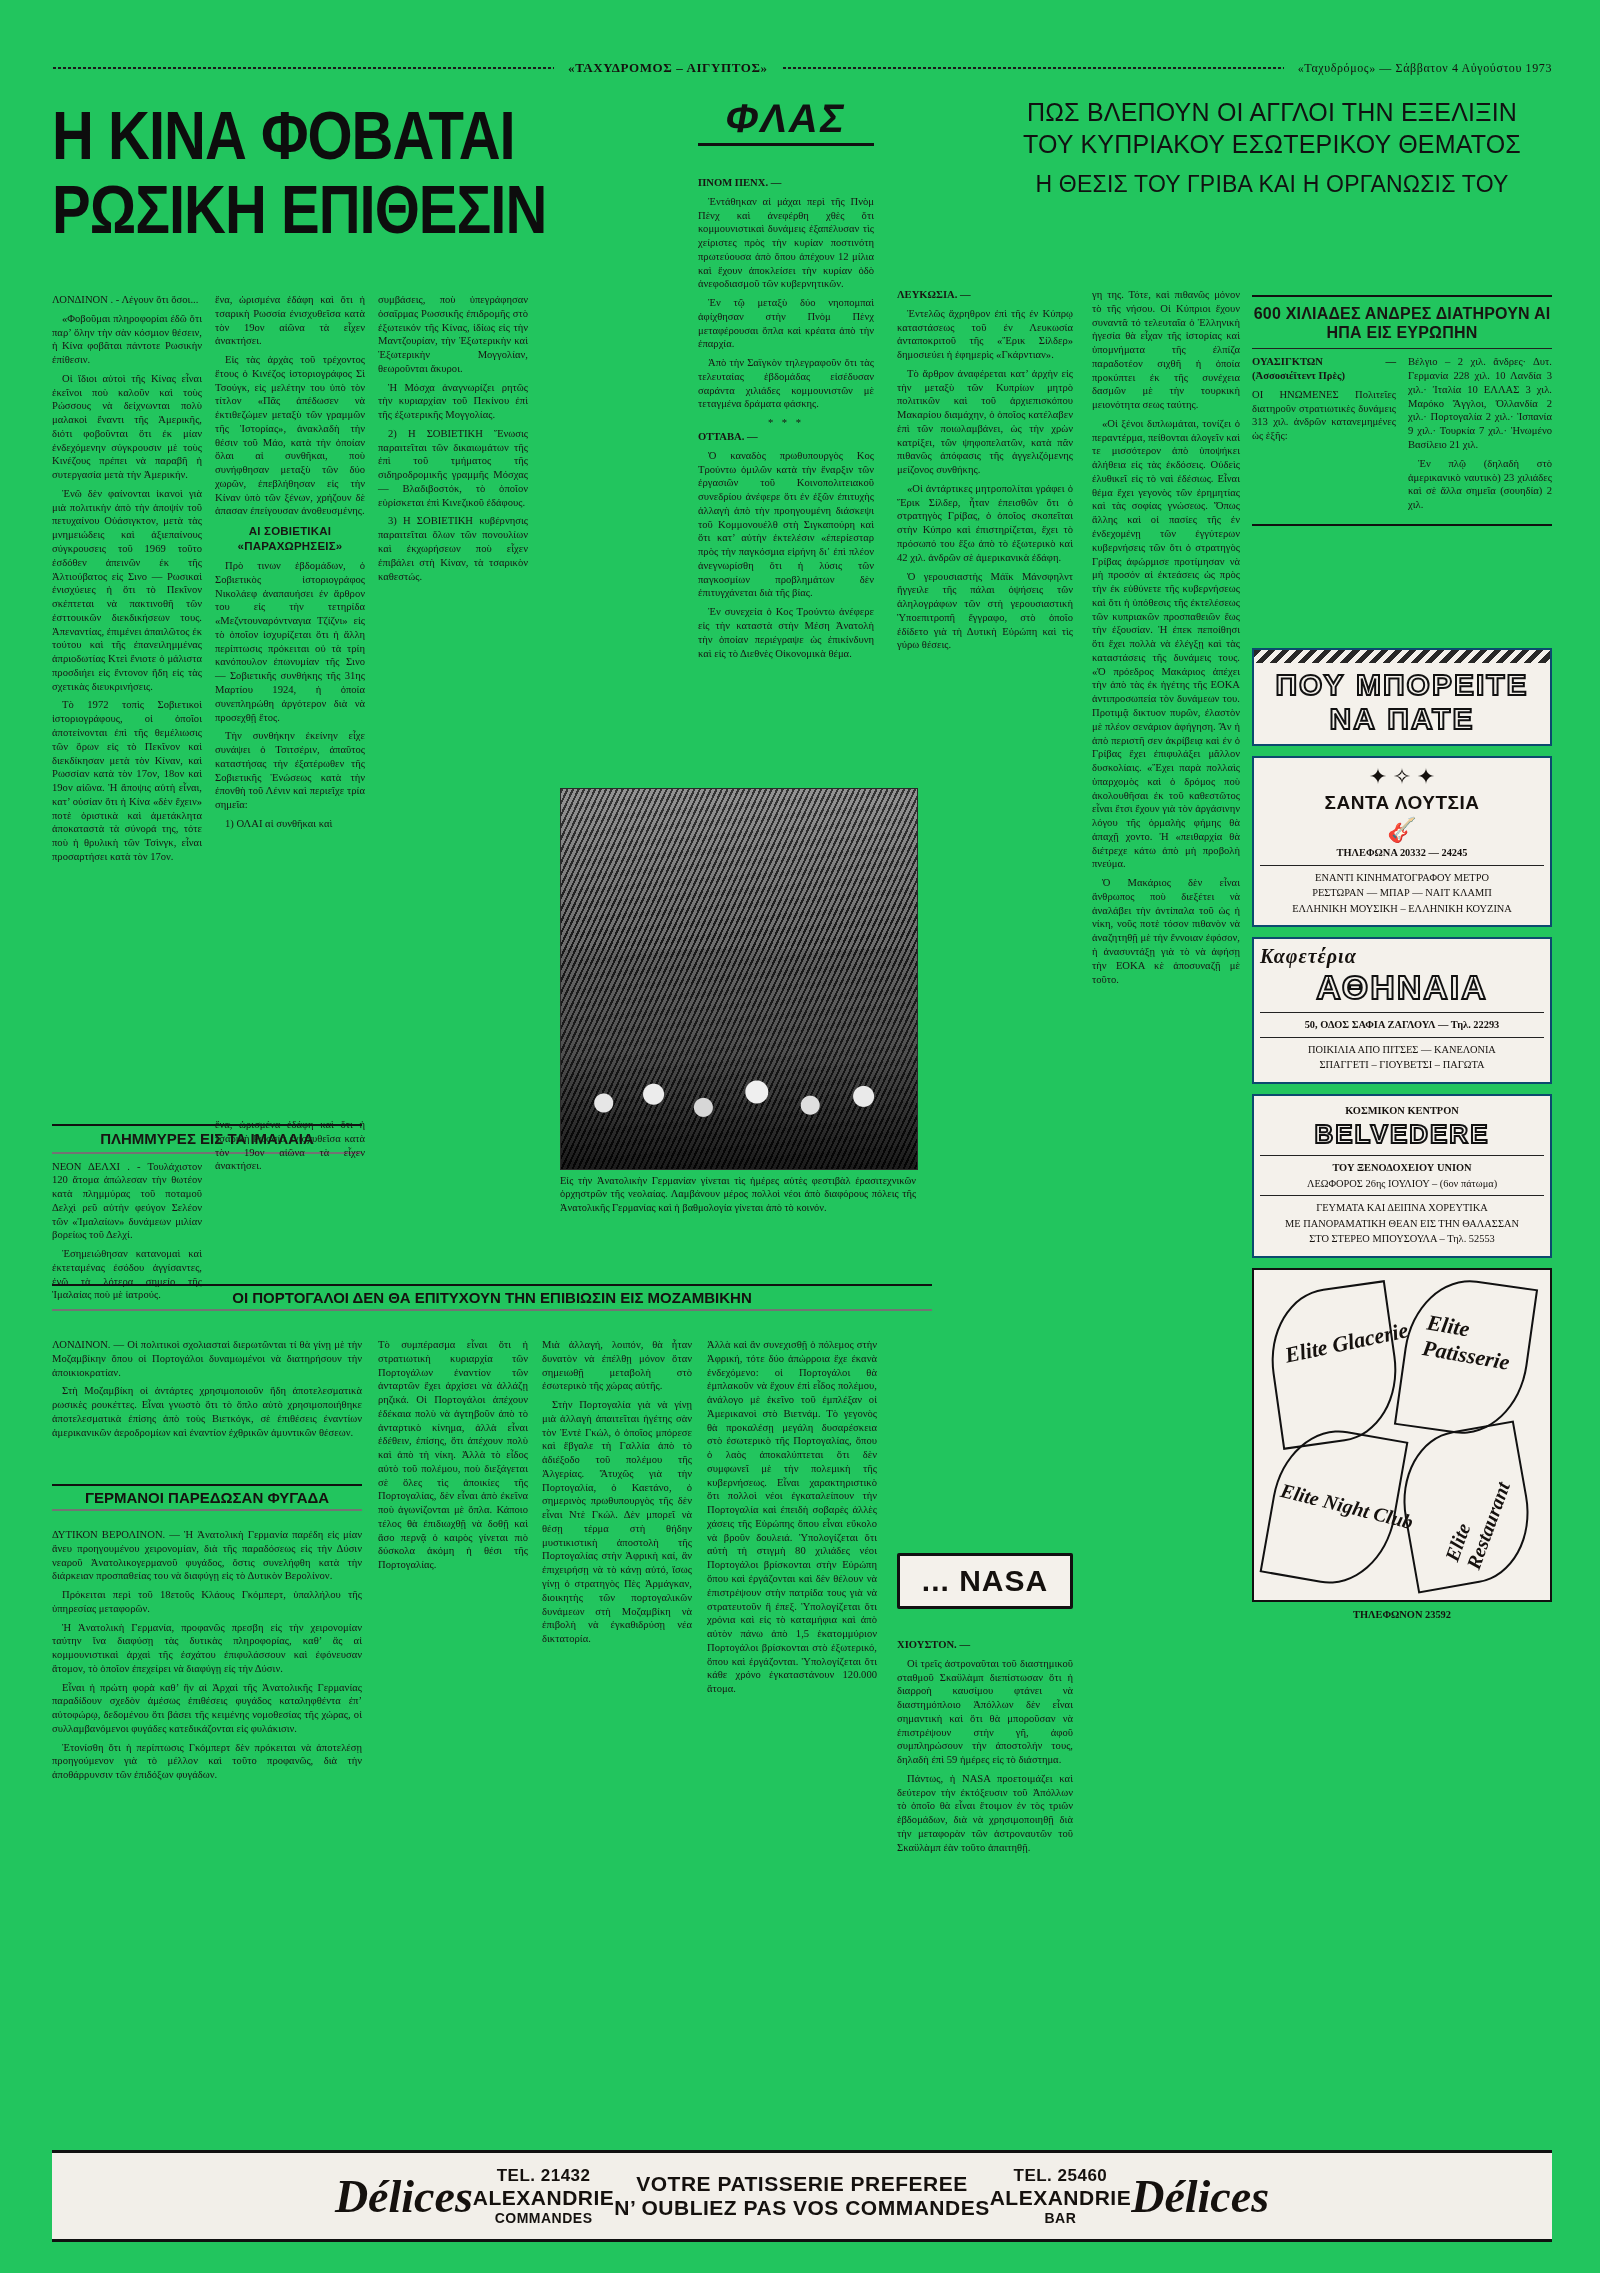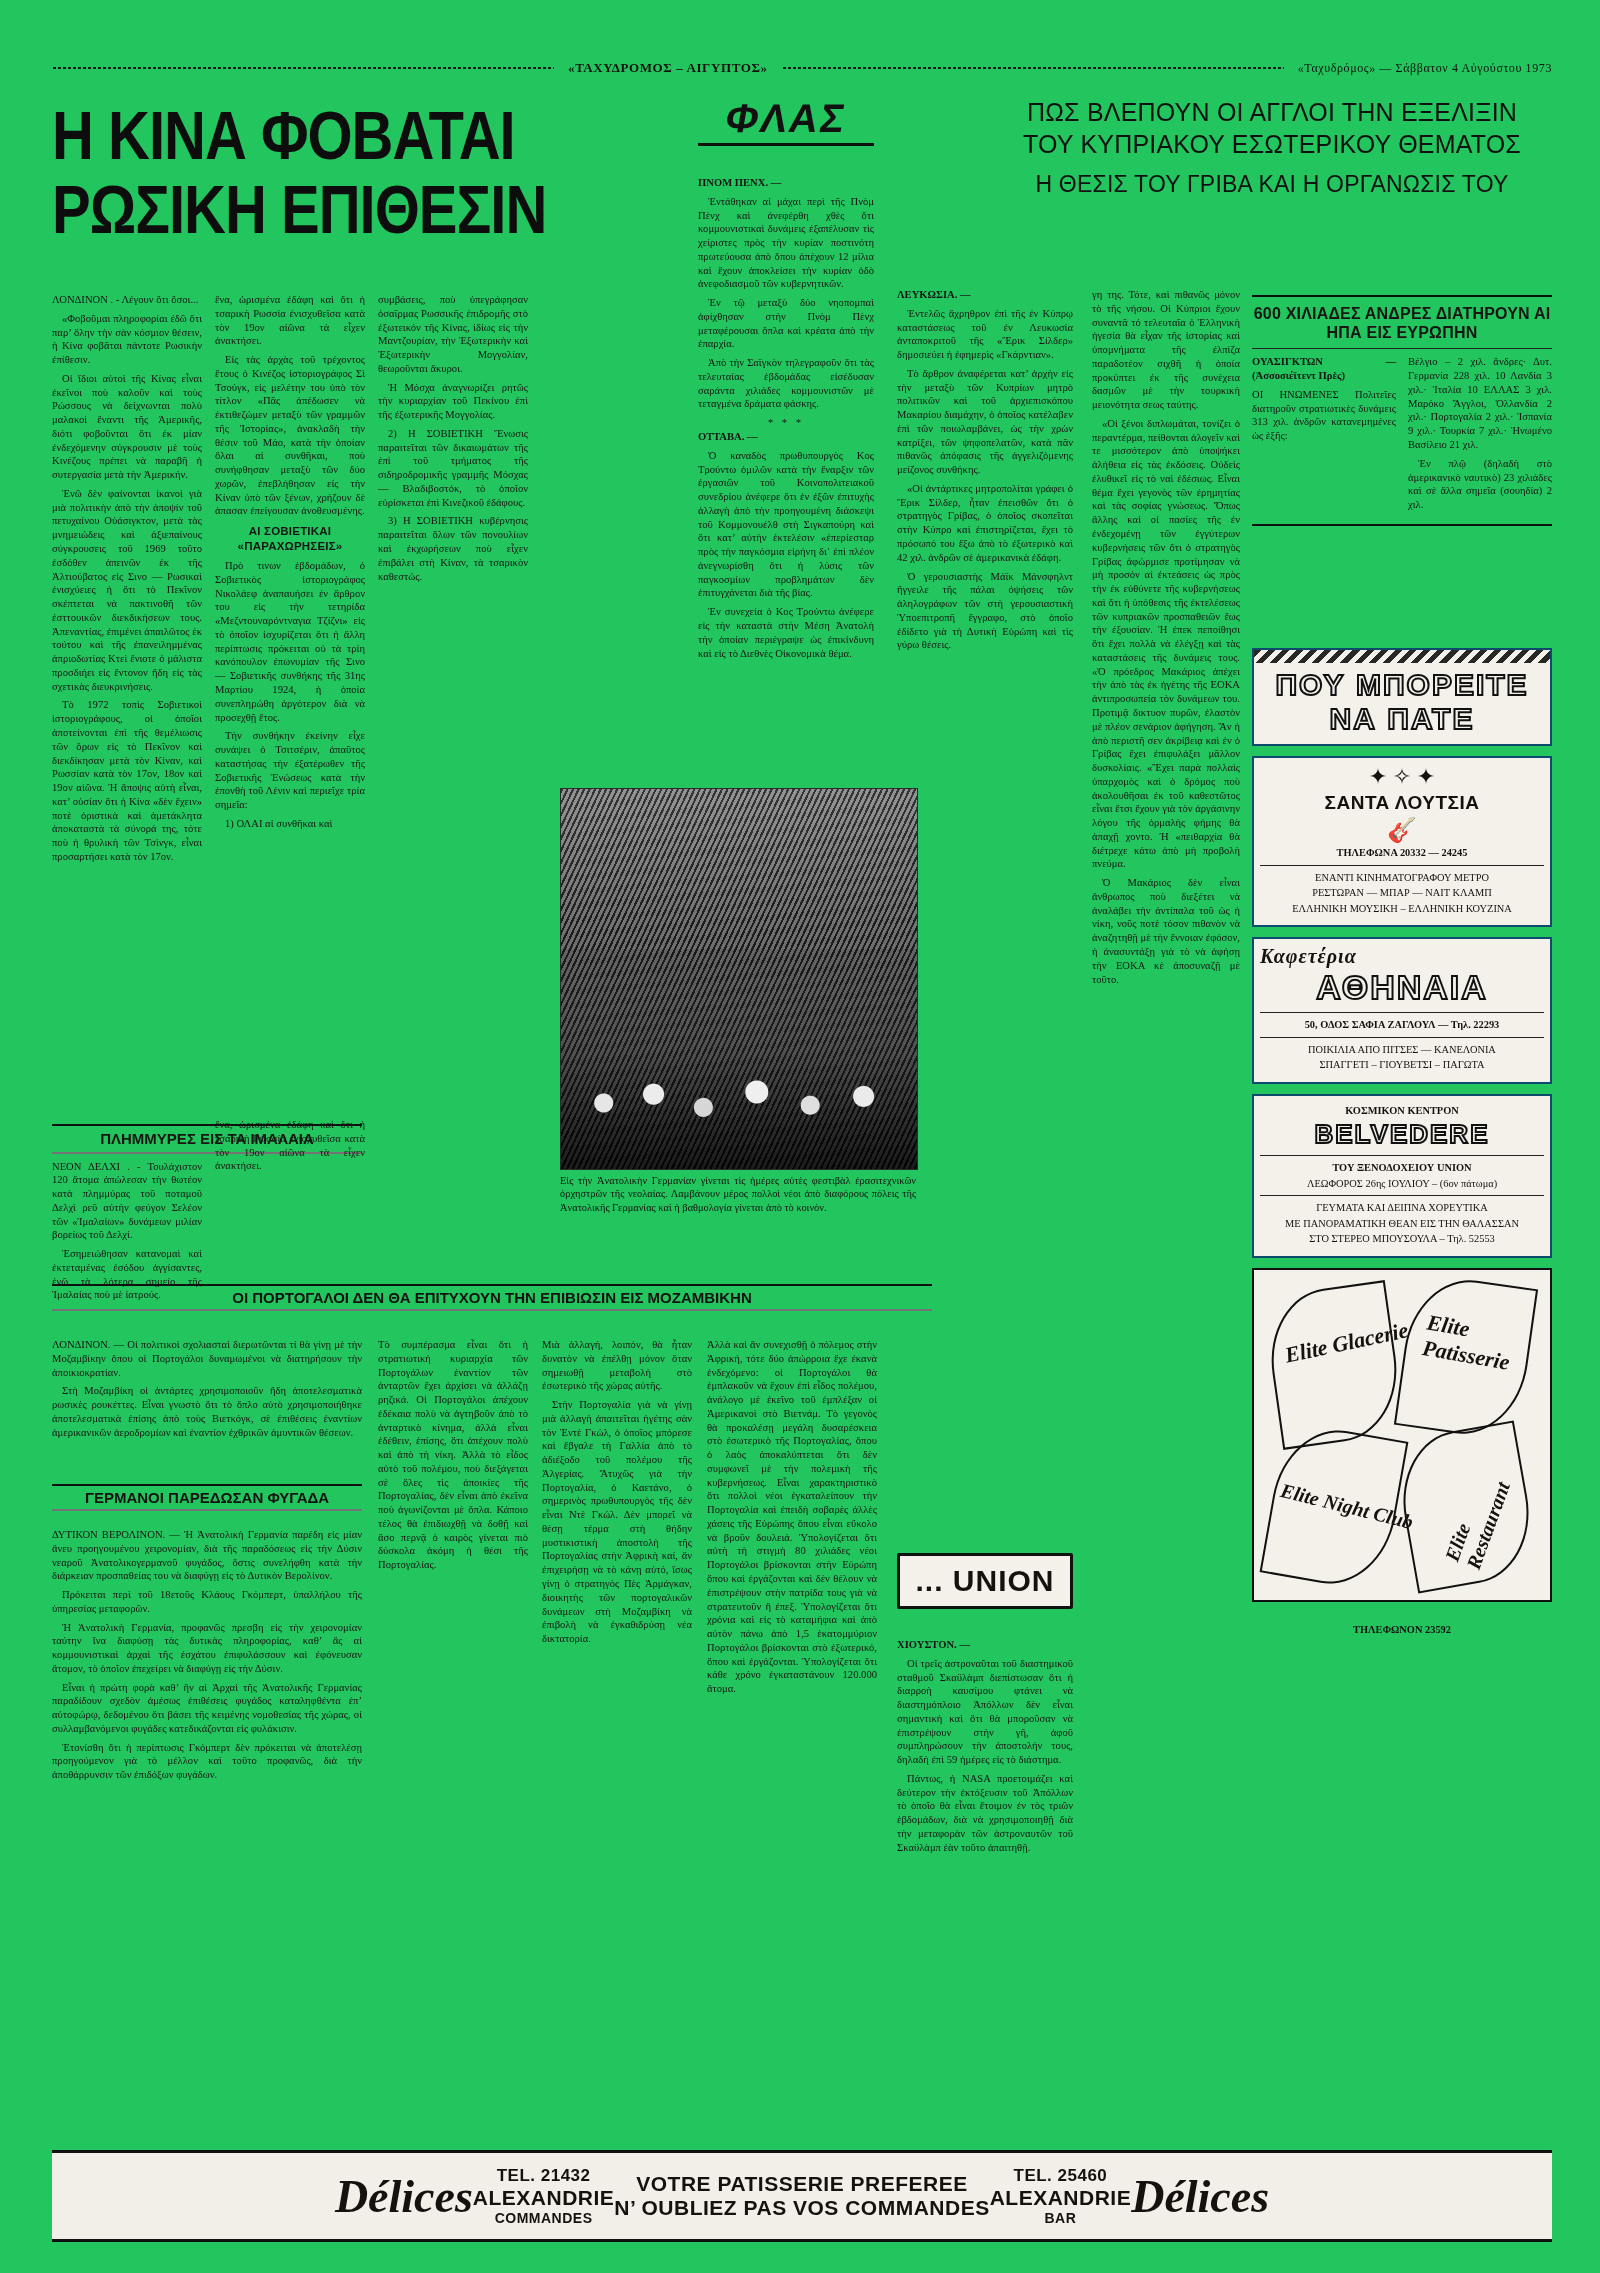--- a/index.html
+++ b/index.html
@@ -295,21 +295,21 @@
     </div>
     <div class="col" style="left:490px;top:1250px;width:150px;">
       <p class="noind">Μιὰ ἀλλαγή, λοιπόν, θὰ ἦταν δυνατὸν νὰ ἐπέλθῃ μόνον ὅταν σημειωθῇ μεταβολὴ στὸ ἐσωτερικὸ τῆς χώρας αὐτῆς.</p>
       <p>Στὴν Πορτογαλία γιὰ νὰ γίνῃ μιὰ ἀλλαγὴ ἀπαιτεῖται ἡγέτης σὰν τὸν Ἐντὲ Γκώλ, ὁ ὁποῖος μπόρεσε καὶ ἔβγαλε τὴ Γαλλία ἀπὸ τὸ ἀδιέξοδο τοῦ πολέμου τῆς Ἀλγερίας. Ἄτυχῶς γιὰ τὴν Πορτογαλία, ὁ Καετάνο, ὁ σημερινὸς πρωθυπουργὸς τῆς δὲν εἶναι Ντὲ Γκώλ. Δὲν μπορεῖ νὰ θέσῃ τέρμα στὴ θήδην μυστικιστικὴ ἀποστολὴ τῆς Πορτογαλίας στὴν Ἀφρικὴ καί, ἂν ἐπιχειρήσῃ νὰ τὸ κάνῃ αὐτό, ἴσως γίνῃ ὁ στρατηγὸς Πὲς Ἀρμάγκαν, διοικητὴς τῶν πορτογαλικῶν δυνάμεων στὴ Μοζαμβίκη νὰ ἐπιβολὴ νὰ ἐγκαθιδρύσῃ νέα δικτατορία.</p>
     </div>
     <div class="col" style="left:655px;top:1250px;width:170px;">
       <p class="noind">Ἀλλὰ καὶ ἂν συνεχισθῇ ὁ πόλεμος στὴν Ἀφρική, τότε δύο ἀπώρροια ἔχε ἐκανὰ ἐνδεχόμενο: οἱ Πορτογάλοι θὰ ἐμπλακοῦν νὰ ἔχουν ἐπὶ εἶδος πολέμου, ἀνάλογο μὲ ἐκεῖνο τοῦ ἐμπλέξαν οἱ Ἀμερικανοὶ στὸ Βιετνάμ. Τὸ γεγονὸς θὰ προκαλέσῃ μεγάλη δυσαρέσκεια στὸ ἐσωτερικὸ τῆς Πορτογαλίας, ὅπου ὁ λαὸς ἀποκαλύπτεται ὅτι δὲν συμφωνεῖ μὲ τὴν πολεμικὴ τῆς κυβερνήσεως. Εἶναι χαρακτηριστικὸ ὅτι πολλοὶ νέοι ἐγκαταλείπουν τὴν Πορτογαλία καὶ ἐπειδὴ σοβαρὲς ἀλλὲς χάσεις τῆς Εὐρώπης ὅπου εἶναι εὔκολο νὰ βροῦν δουλειά. Ὑπολογίζεται ὅτι αὐτὴ τὴ στιγμὴ 80 χιλιάδες νέοι Πορτογάλοι βρίσκονται στὴν Εὐρώπη ὅπου καὶ ἐργάζονται καὶ δὲν θέλουν νὰ ἐπιστρέψουν στὴν πατρίδα τους γιὰ νὰ στρατευτοῦν ἢ ἐπεξ. Ὑπολογίζεται ὅτι χρόνια καὶ εἰς τὸ καταμήφια καὶ ἀπὸ αὐτὸν πάνω ἀπὸ 1,5 ἑκατομμύριον Πορτογάλοι βρίσκονται στὸ ἐξωτερικό, ὅπου καὶ ἐργάζονται. Ὑπολογίζεται ὅτι κάθε χρόνο ἐγκαταστάνουν 120.000 ἄτομα.</p>
     </div>
 
     <div style="position:absolute;left:845px;top:1465px;width:176px;">
-      <div class="telex">... UNION</div>
+      <div class="telex">... NASA</div>
     </div>
     <div class="col" style="left:845px;top:1550px;width:176px;">
       <p class="noind" style="font-weight:bold;">ΧΙΟΥΣΤΟΝ. —</p>
       <p>Οἱ τρεῖς ἀστροναῦται τοῦ διαστημικοῦ σταθμοῦ Σκαϋλὰμπ διεπίστωσαν ὅτι ἡ διαρροὴ καυσίμου φτάνει νὰ διαστημόπλοιο Ἀπόλλων δὲν εἶναι σημαντικὴ καὶ ὅτι θὰ μποροῦσαν νὰ ἐπιστρέψουν στὴν γῆ, ἀφοῦ συμπληρώσουν τὴν ἀποστολήν τους, δηλαδὴ ἐπὶ 59 ἡμέρες εἰς τὸ διάστημα.</p>
       <p>Πάντως, ἡ NASA προετοιμάζει καὶ δεύτερον τὴν ἐκτόξευσιν τοῦ Ἀπόλλων τὸ ὁποῖο θὰ εἶναι ἕτοιμον ἐν τὸς τριῶν ἑβδομάδων, διὰ νὰ χρησιμοποιηθῇ διὰ τὴν μεταφορὰν τῶν ἀστροναυτῶν τοῦ Σκαϋλὰμπ ἐὰν τοῦτο ἀπαιτηθῇ.</p>
     </div>
 
     <div class="adcol">
 
       <div class="ad">
@@ -353,21 +353,21 @@
       <div class="elite">
         <div class="leaf" style="left:18px;top:18px;width:120px;height:150px;transform:rotate(-8deg);"></div>
         <div class="leaf" style="left:150px;top:10px;width:120px;height:150px;transform:rotate(8deg);"></div>
         <div class="leaf" style="left:18px;top:160px;width:120px;height:150px;transform:rotate(10deg);"></div>
         <div class="leaf" style="left:150px;top:160px;width:120px;height:150px;transform:rotate(-10deg);"></div>
         <div class="t" style="left:30px;top:60px;font-size:22px;transform:rotate(-12deg);">Elite Glacerie</div>
         <div class="t" style="left:170px;top:50px;font-size:22px;transform:rotate(10deg);">Elite Patisserie</div>
         <div class="t" style="left:165px;top:210px;font-size:20px;transform:rotate(-70deg);">Elite Restaurant</div>
         <div class="t" style="left:25px;top:225px;font-size:20px;transform:rotate(14deg);">Elite Night Club</div>
       </div>
-      <div class="center adline b" style="margin-top:21px;">ΤΗΛΕΦΩΝΟΝ 23592</div>
+      <div class="center adline b" style="margin-top:6px;">ΤΗΛΕΦΩΝΟΝ 23592</div>
     </div>
 
   </div>
 
   <div class="bottomad">
     <div class="delices">Délices</div>
     <div class="bmid">
       <div class="a">TEL. 21432</div>
       <div class="b">ALEXANDRIE</div>
       <div class="c">COMMANDES</div>

